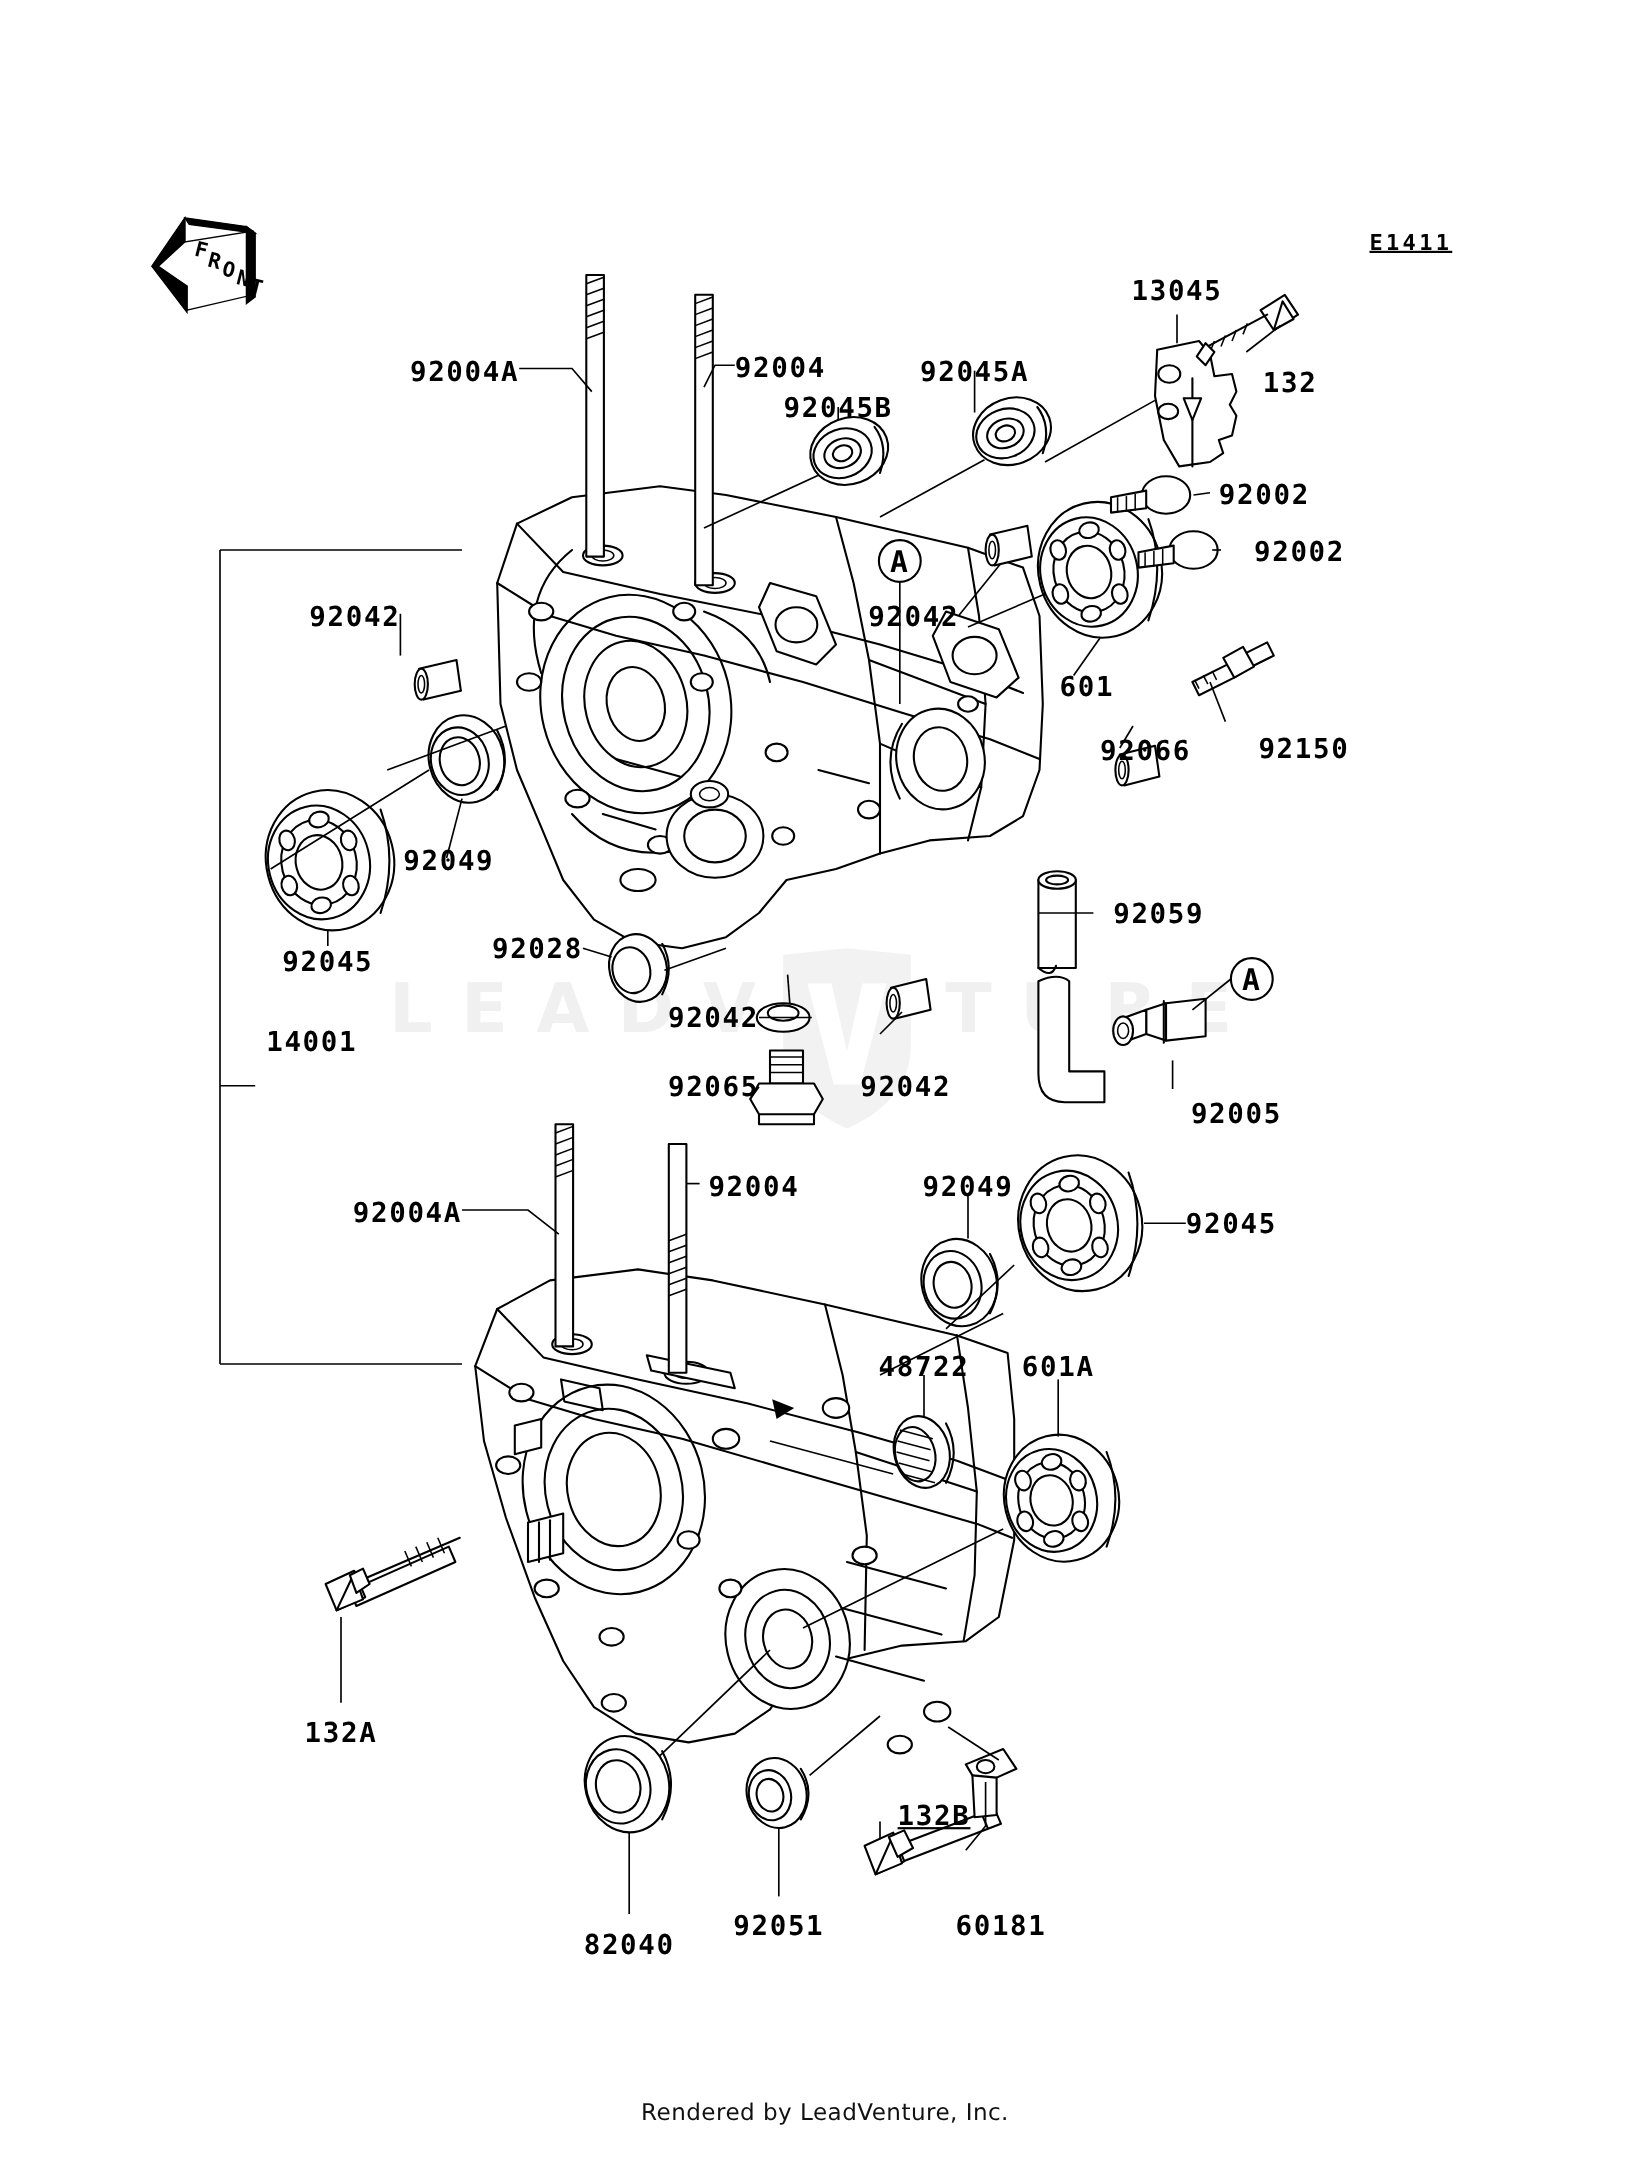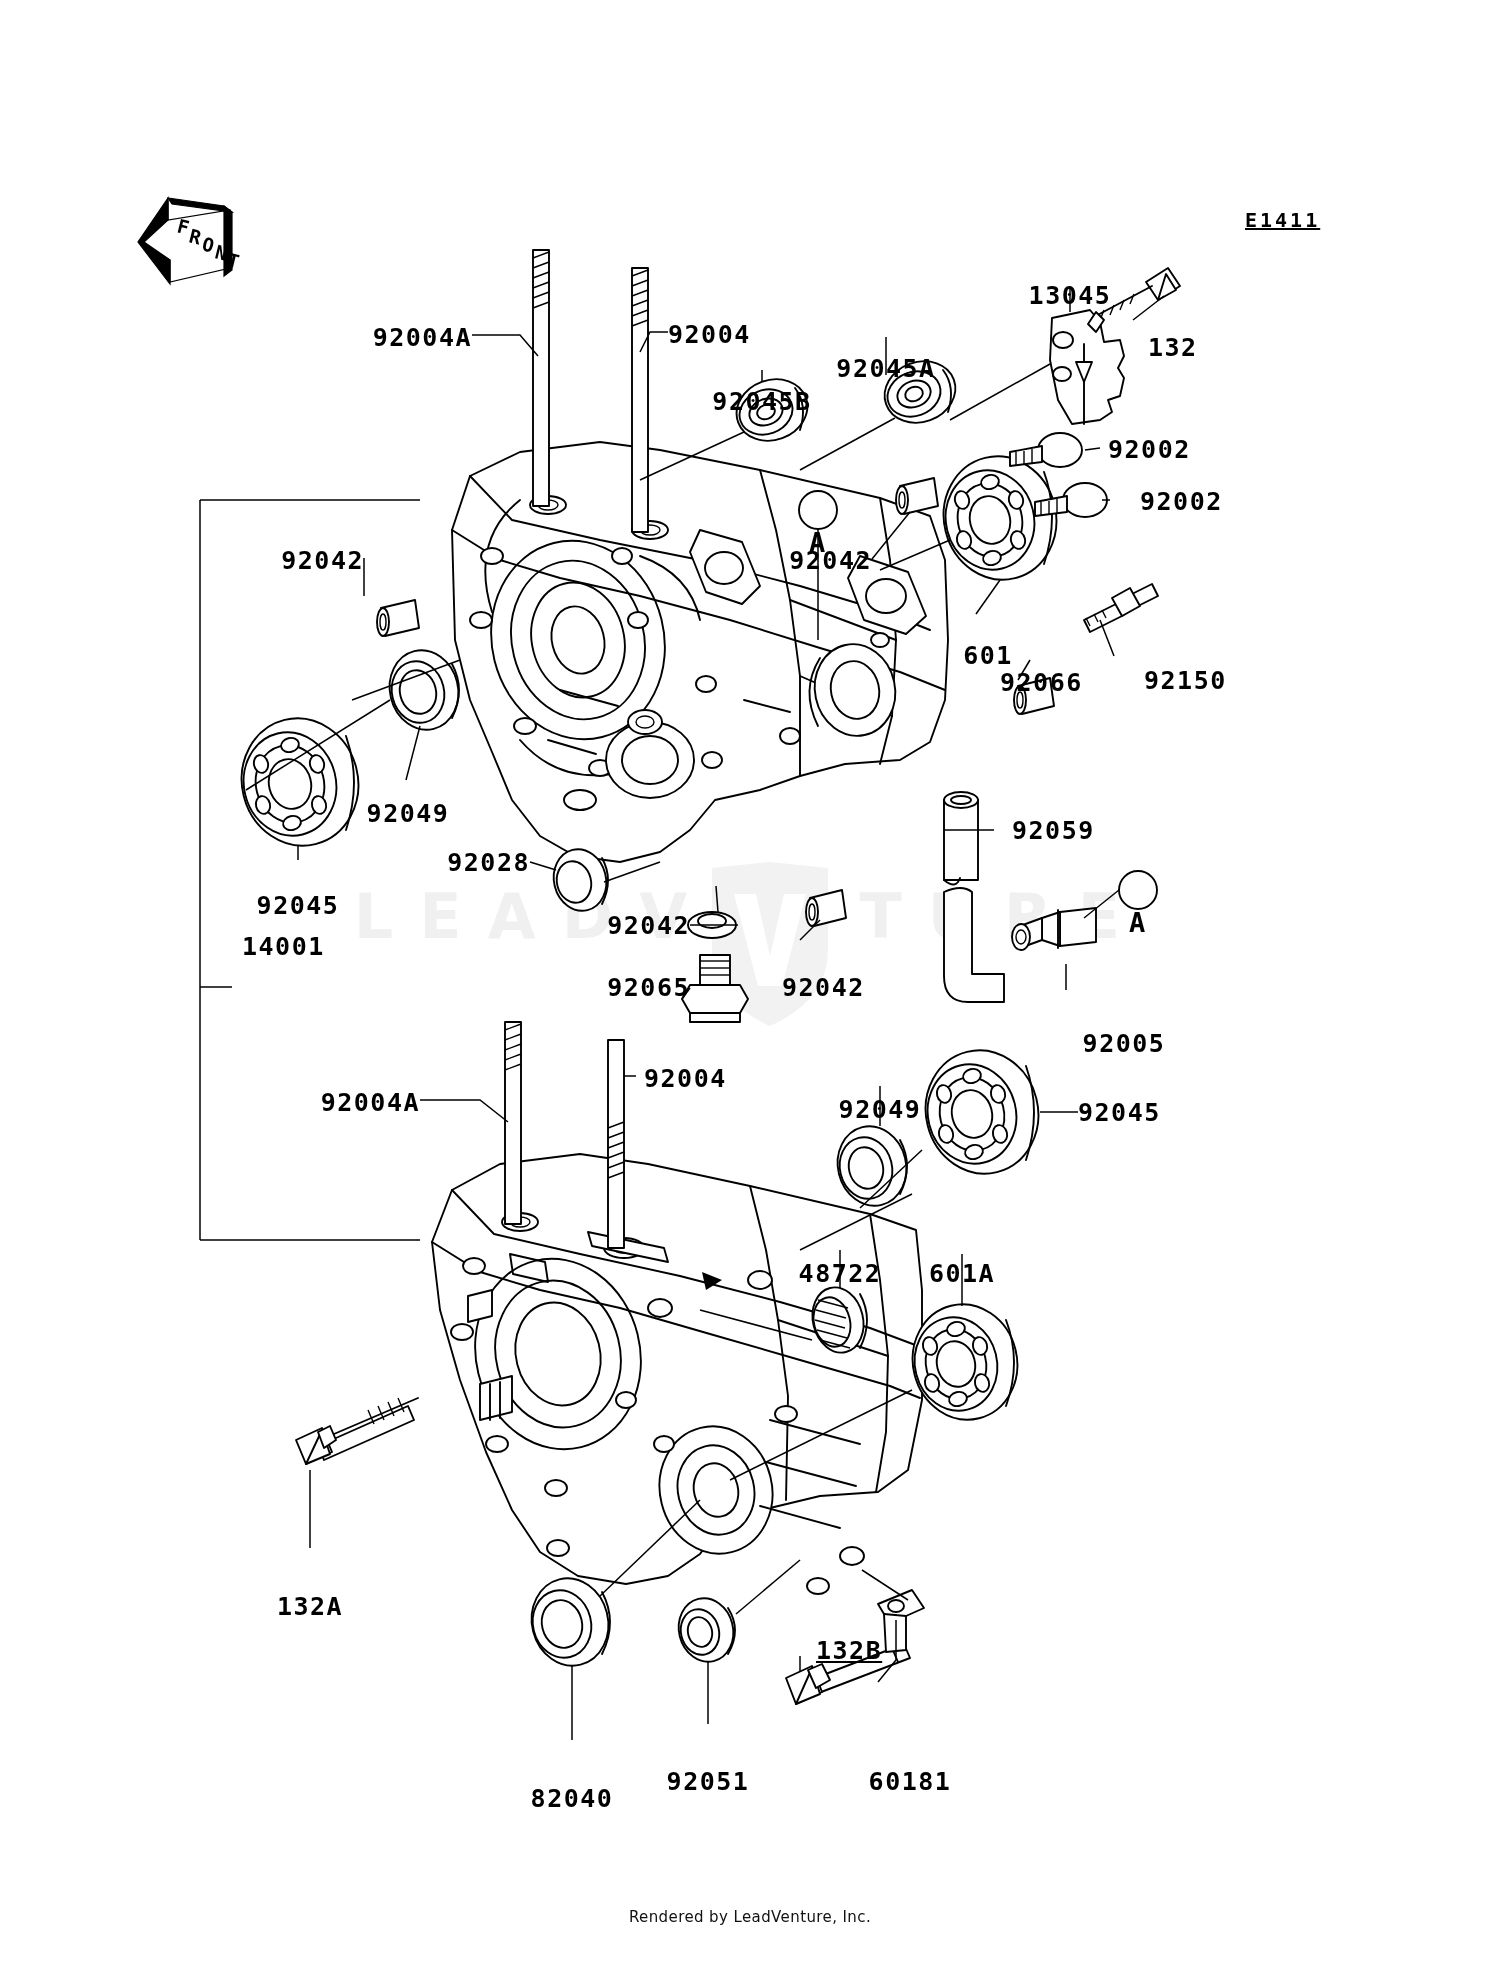--- a/index.html
+++ b/index.html
@@ -20,34 +20,34 @@
     position:absolute;
     font-family:"DejaVu Sans Mono","Liberation Mono",monospace;
     font-size:25px;
     font-weight:bold;
     letter-spacing:1.5px;
     color:#000;
     white-space:nowrap;
     line-height:1;
   }
   .lbl.r{transform:translateX(-100%);}
-  .lbl.c{transform:translateX(-50%);margin-top:31px;}
+  .lbl.c{transform:translateX(-50%);}
   .code{
     position:absolute;
     font-size:20px;
     font-weight:bold;
     letter-spacing:3px;
     text-decoration:underline;
   }
   .footer{
     position:absolute;
     left:0;right:0;
     text-align:center;
     font-family:"DejaVu Sans","Liberation Sans",sans-serif;
-    font-size:15px;
+    font-size:21px;
     color:#111;
     letter-spacing:.4px;
   }
   
   #wm{
     position:absolute;
     left:0;top:880px;width:1500px;
     text-align:center;
     font-family:"DejaVu Sans","Liberation Sans",sans-serif;
     font-size:62px;

